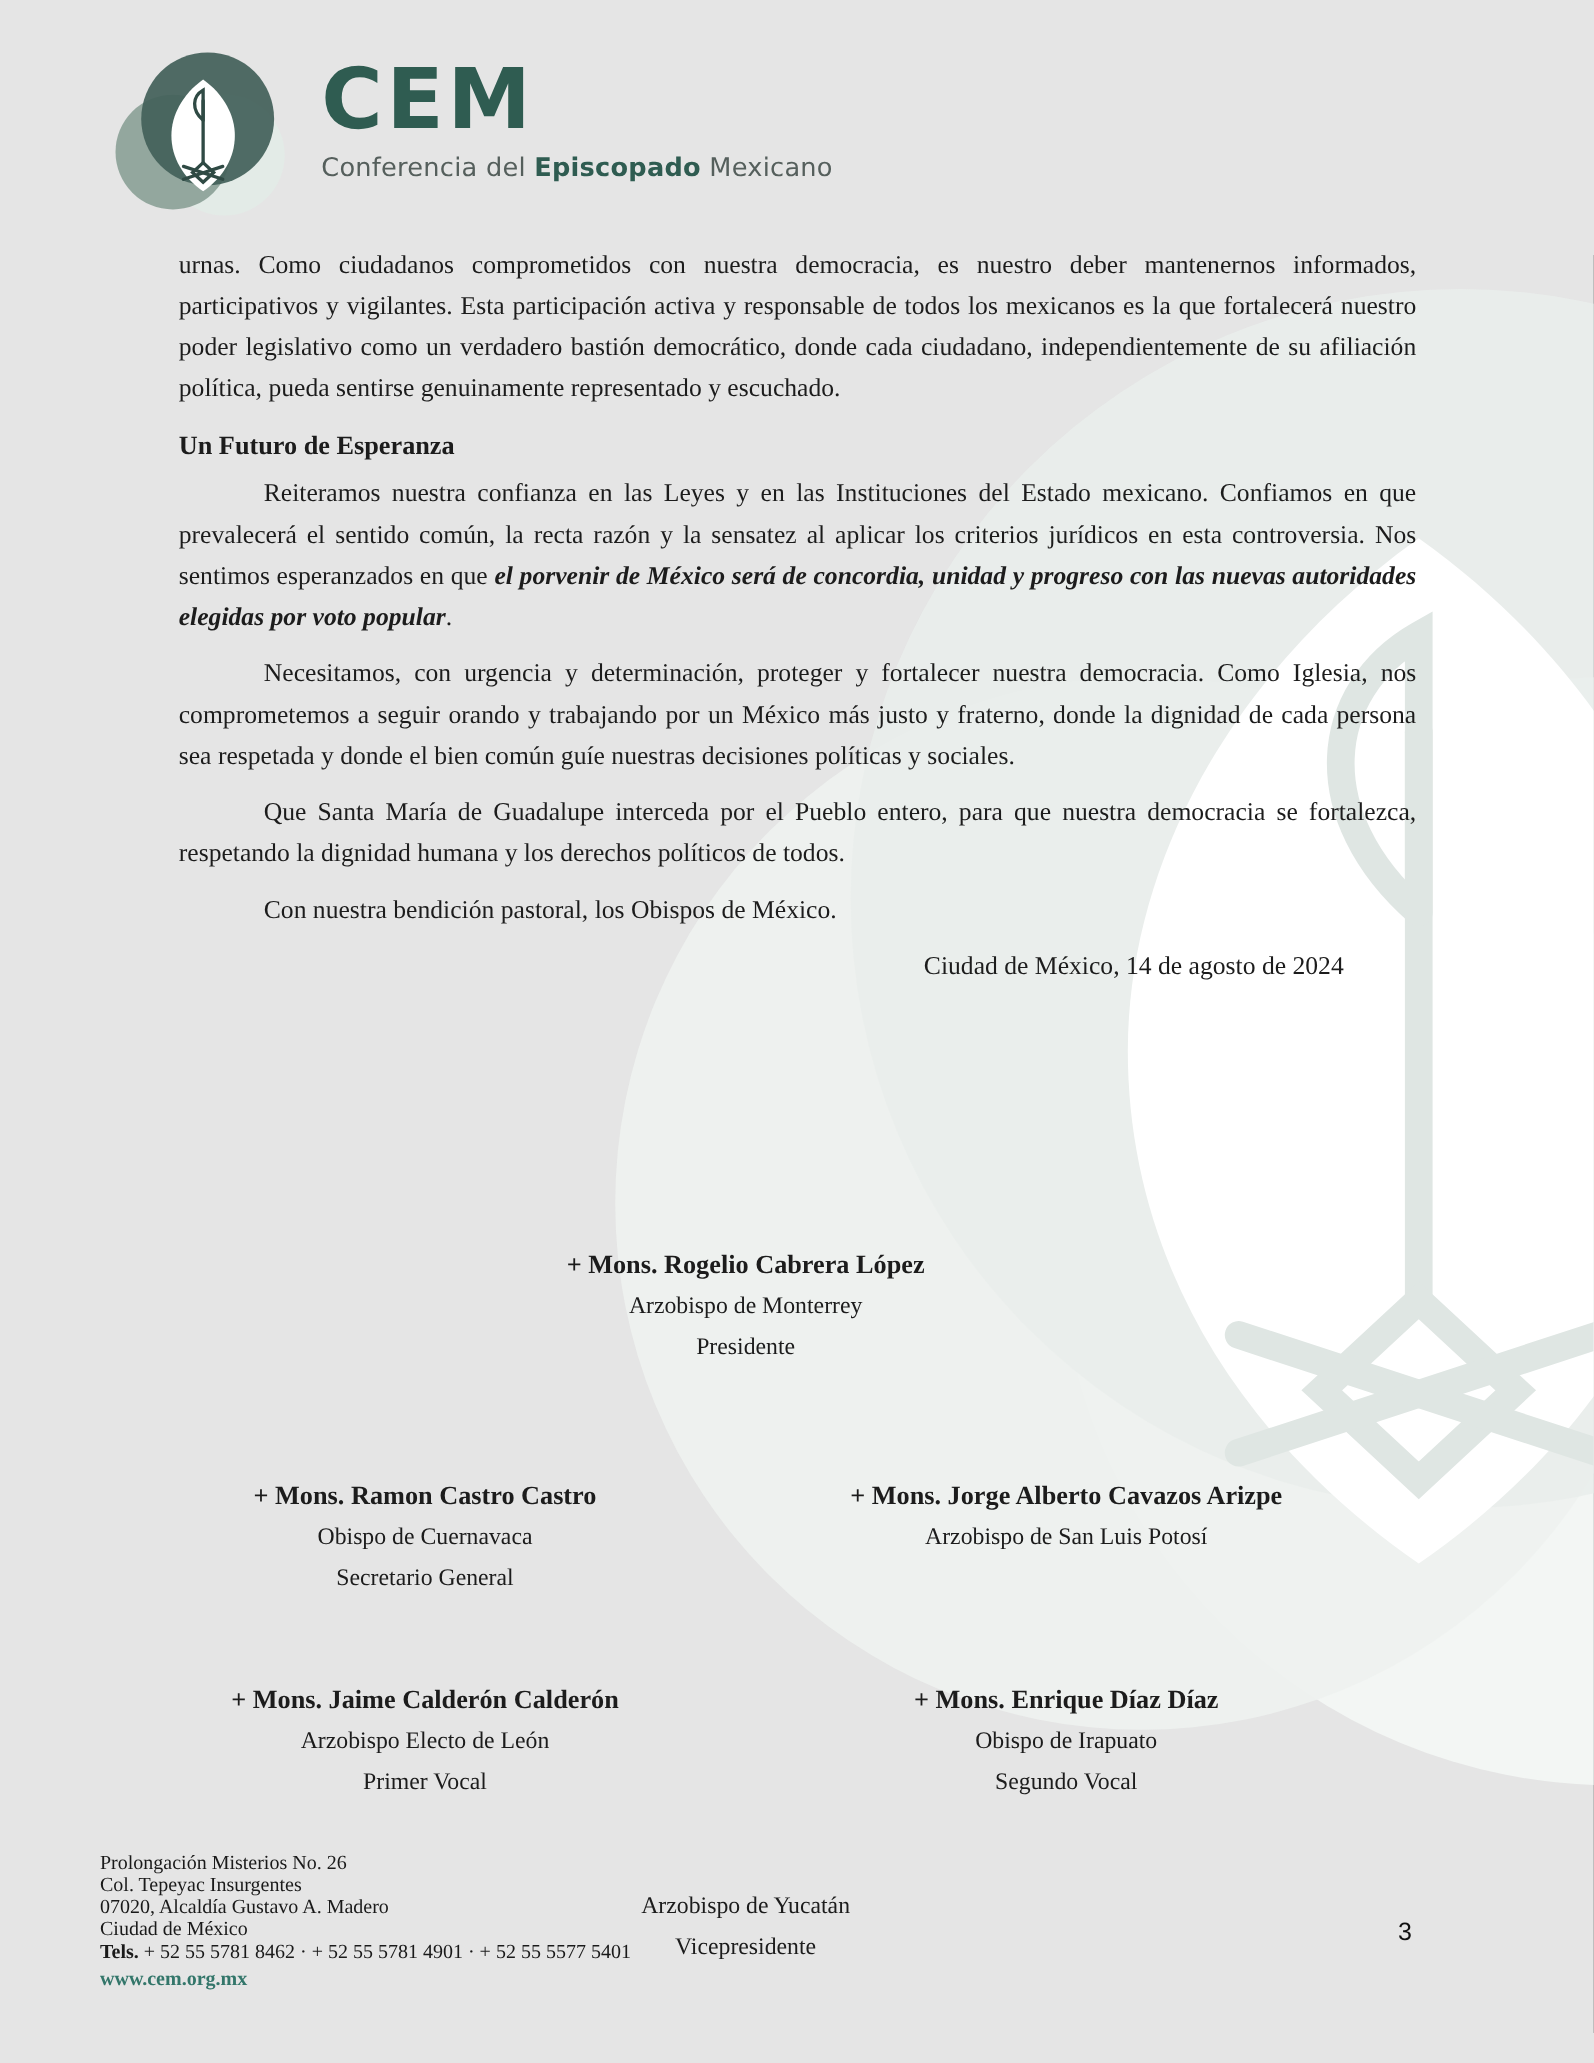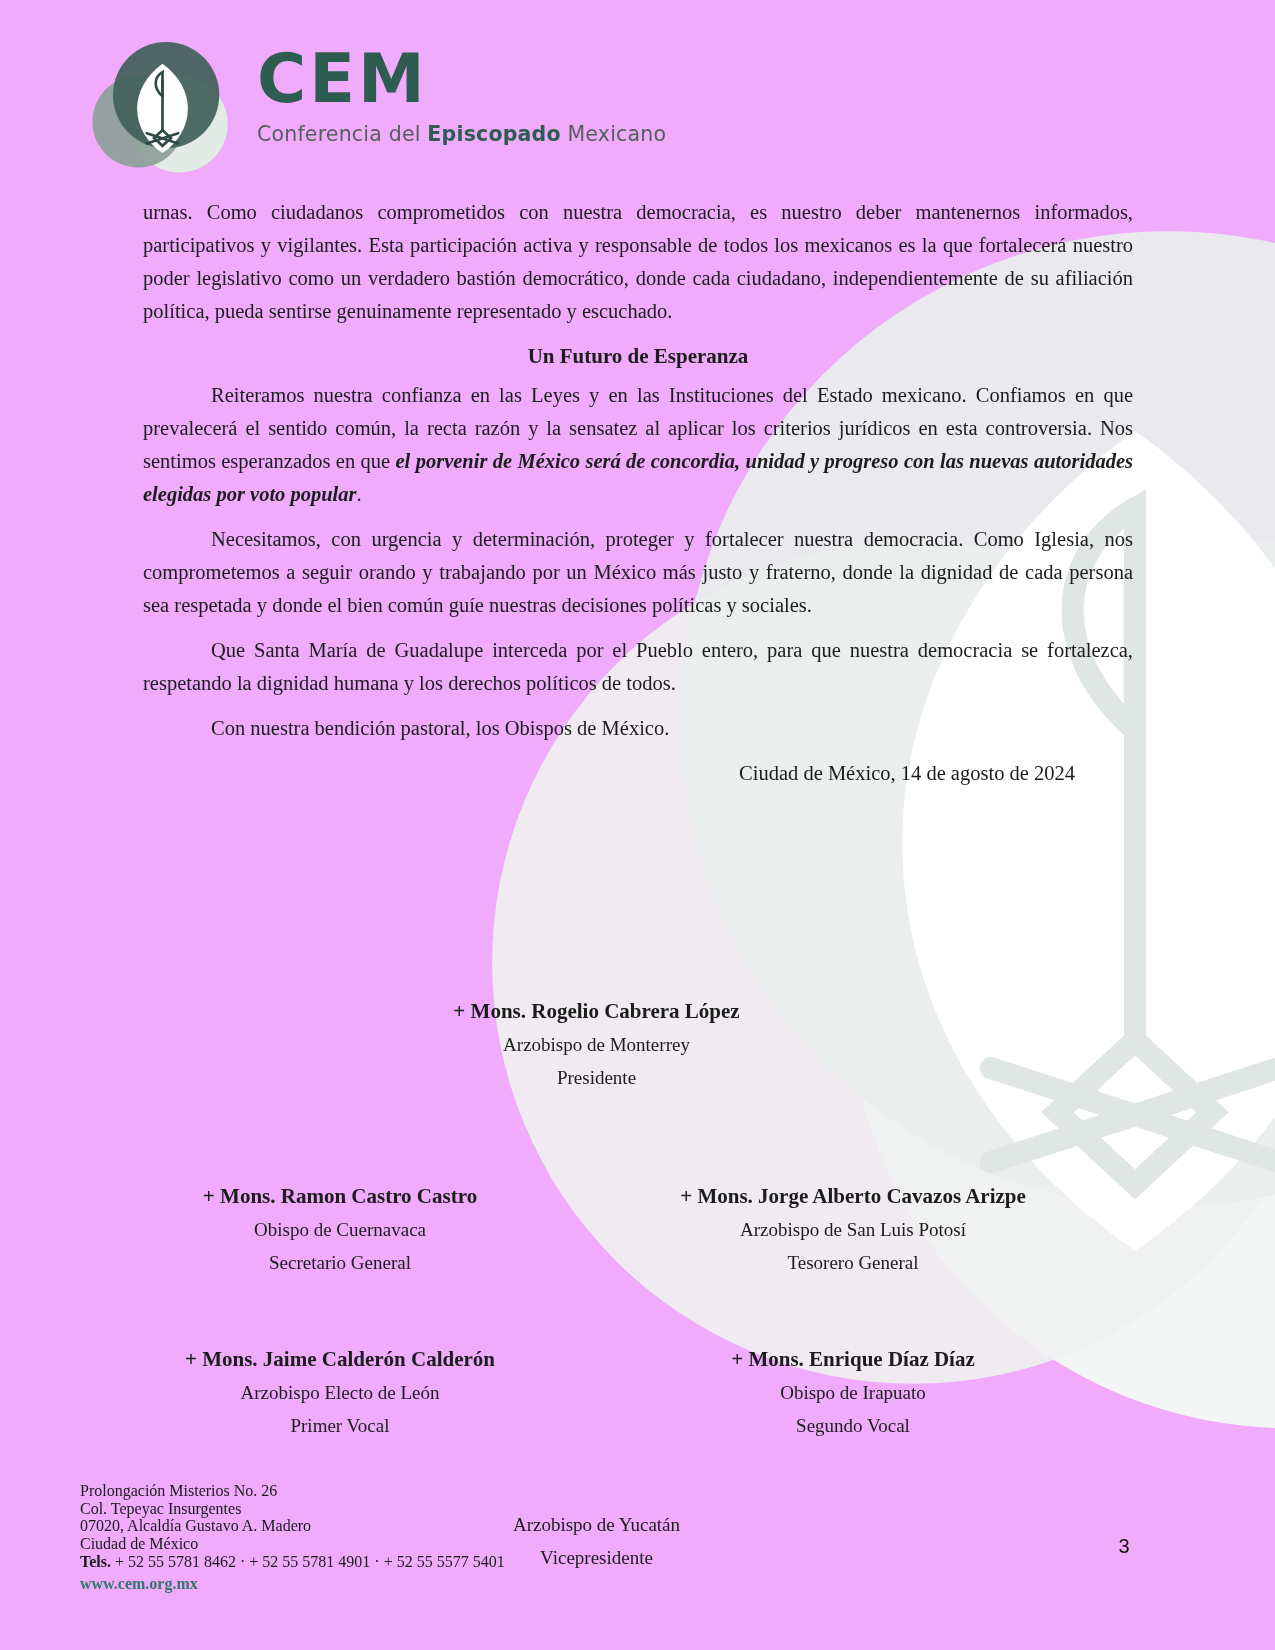--- a/index.html
+++ b/index.html
@@ -11,21 +11,21 @@
     --tagline-gray:#555f5c;
     --link-teal:#33766a;
     --ink:#1c1c1c;
   }
   *{margin:0;padding:0;box-sizing:border-box;}
   html,body{background:#888;}
   .page{
     position:relative;
     width:1275px;height:1650px;
     margin:0 auto;
-    background:#f0abfc;
+    background:#e5e5e5;
     overflow:hidden;
     font-family:"Liberation Serif","DejaVu Serif",serif;
     color:var(--ink);
   }
   
   .watermark{
     position:absolute;left:470px;top:209px;width:1330px;height:1330px;
     z-index:0;pointer-events:none;
   }
   
@@ -48,21 +48,21 @@
   .tagline b{color:var(--brand-teal);font-weight:700;}
   
   .content{
     position:absolute;left:143px;top:196px;width:990px;z-index:1;
     font-size:20.5px;line-height:33px;text-align:justify;
   }
   .content p{margin:0 0 12px 0;}
   .content p.indent{text-indent:68px;}
   .doc-heading{
     font-weight:700;font-size:21px;line-height:33px;
-    margin:10px 0 6px 0;text-align:center;
+    margin:10px 0 6px 0;text-align:left;
   }
   .emphasis{font-weight:700;font-style:italic;}
   .dateline{
     margin-top:50px;text-align:right;padding-right:58px;
   }
   
   .sig-row{
     position:absolute;left:90px;width:1013px;z-index:1;
     display:flex;gap:13px;
   }
@@ -153,21 +153,20 @@
 
   <section class="sig-row r2">
     <div class="sig">
       <div class="name">+ Mons. Ramon Castro Castro</div>
       <div class="title">Obispo de Cuernavaca</div>
       <div class="role">Secretario General</div>
     </div>
     <div class="sig">
       <div class="name">+ Mons. Jorge Alberto Cavazos Arizpe</div>
       <div class="title">Arzobispo de San Luis Potosí</div>
-      <div class="role">Tesorero General</div>
     </div>
   </section>
 
   <section class="sig-row r3">
     <div class="sig">
       <div class="name">+ Mons. Jaime Calderón Calderón</div>
       <div class="title">Arzobispo Electo de León</div>
       <div class="role">Primer Vocal</div>
     </div>
     <div class="sig">

